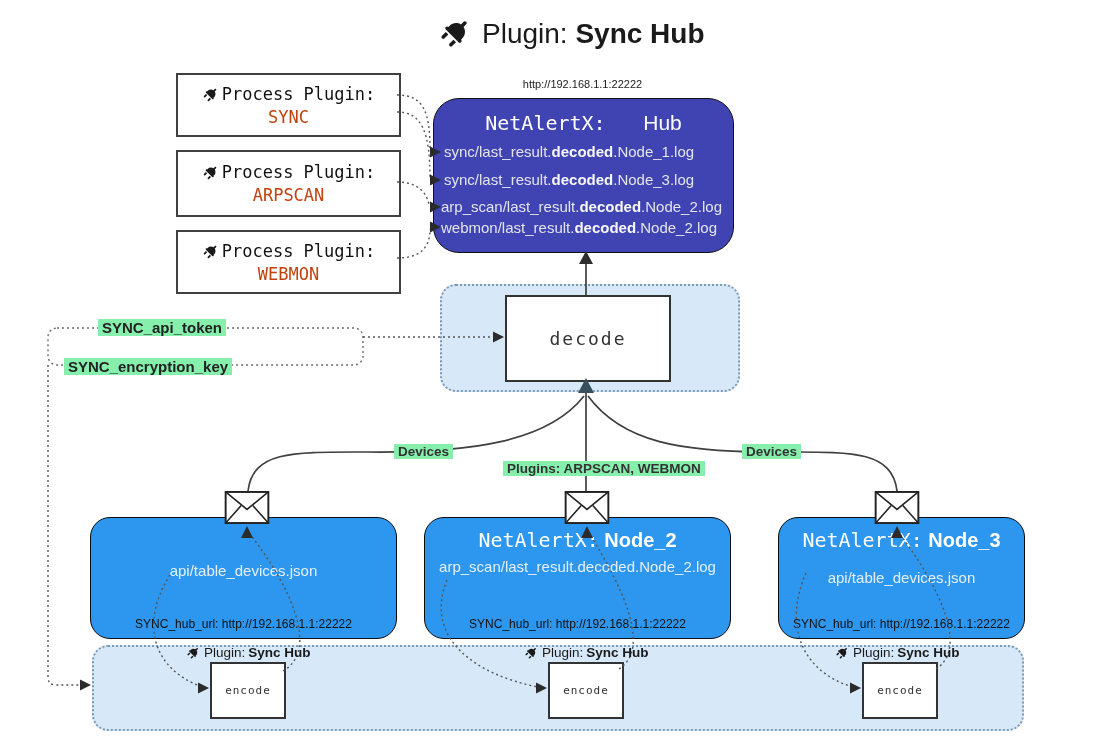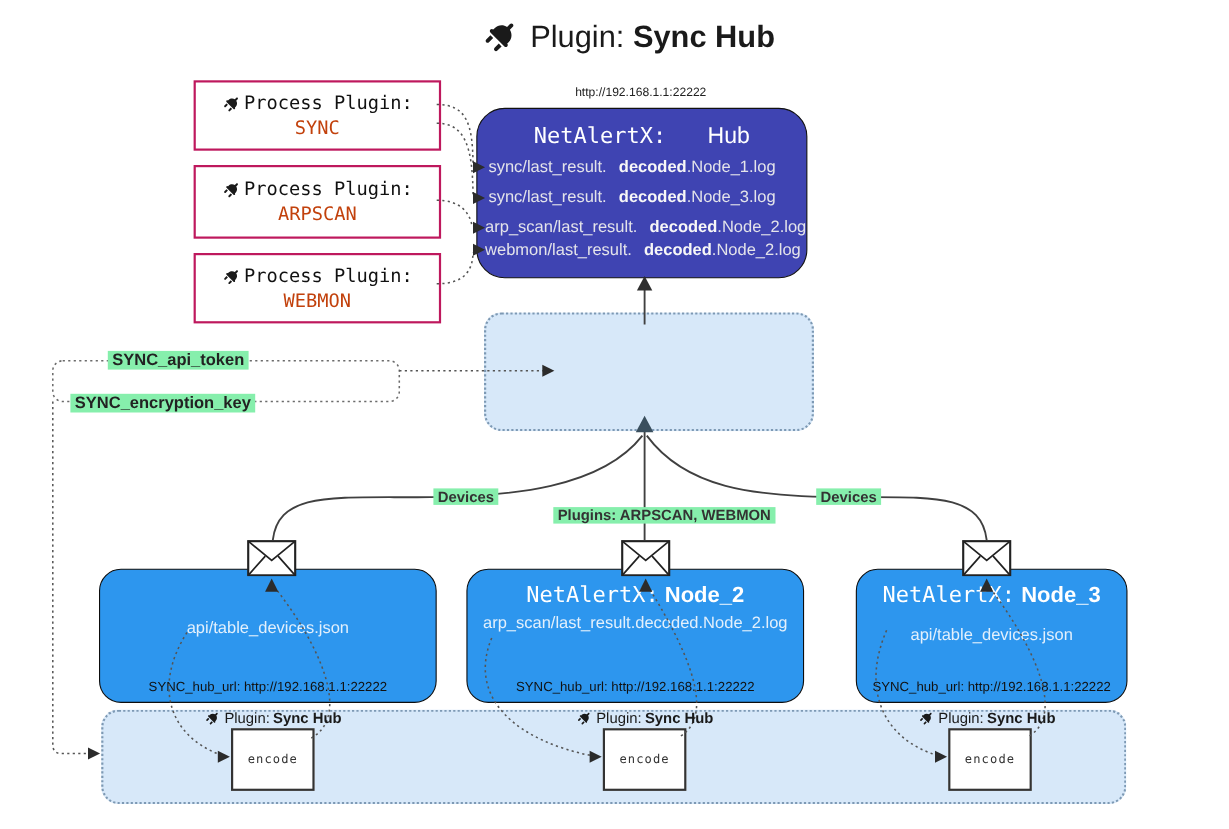--- a/index.html
+++ b/index.html
@@ -18,25 +18,25 @@
          border-radius:16px;z-index:1;}
   .decode-panel{left:440px;top:284px;width:296px;height:104px;}
   .encode-panel{left:92px;top:645px;width:928px;height:82px;}
 
   
   .hub{left:433px;top:98px;width:299px;height:153px;background:var(--hub-bg,#3f44b2);
        border:1.5px solid #111;border-radius:26px;z-index:2;}
   .hub-title{left:0;top:12px;width:100%;text-align:center;color:#fff;font-size:20px;}
   .hub-title .bold{font-weight:normal;font-size:21px;margin-left:32px;}
   .hub-line{left:10px;height:20px;font-size:15px;color:var(--text-light,#e4e4ea);white-space:nowrap;}
-  .hub-line b{color:#f7f7f7;margin-left:11px;}
+  .hub-line b{color:#f7f7f7;}
   .hub-url{left:433px;top:78px;width:299px;text-align:center;font-size:11px;color:#222;z-index:6;}
 
   
-  .pbox{left:176px;width:221px;background:#fff;border:2px solid #be185d;z-index:2;
+  .pbox{left:176px;width:221px;background:#fff;border:2px solid #404040;z-index:2;
         display:flex;flex-direction:column;align-items:center;justify-content:center;gap:3px;}
   .pbox .row{display:flex;align-items:center;gap:2px;font-size:17px;color:#111;}
   .pbox .name{font-size:17px;color:#c2410c;}
 
   
   .node{top:517px;height:120px;background:var(--node-bg,#2d96ee);border:1.5px solid #0d0d0d;
         border-radius:20px;z-index:2;}
   .node-title{left:0;top:10px;width:100%;text-align:center;color:#fff;font-size:20px;white-space:nowrap;}
   .node-title .bold{font-weight:bold;}
   .node-file{left:0;width:100%;text-align:center;font-size:15px;color:#e3f0fc;white-space:nowrap;}
@@ -165,20 +165,21 @@
   <div class="abs pbox mono" style="top:230px;height:60px">
     <div class="row">
         <svg class="plug-icon" width="18" height="18">
           <use href="#plug"></use>
         </svg>
         <span>Process Plugin:</span>
       </div>
     <div class="name">WEBMON</div>
   </div>
 
+  <div class="abs opbox decode-box mono">decode</div>
 
   <div class="abs lbl cfg-lbl" style="left:98px;top:319px">SYNC_api_token</div>
   <div class="abs lbl cfg-lbl" style="left:64px;top:358px">SYNC_encryption_key</div>
 
   <div class="abs lbl edge-lbl" style="left:394px;top:444px">Devices</div>
   <div class="abs lbl edge-lbl" style="left:742px;top:444px">Devices</div>
   <div class="abs lbl edge-lbl" style="left:503px;top:461px">Plugins: ARPSCAN, WEBMON</div>
 
   <div class="abs node" style="left:90px;width:305px">
     <div class="abs node-file" style="top:44px">api/table_devices.json</div>

